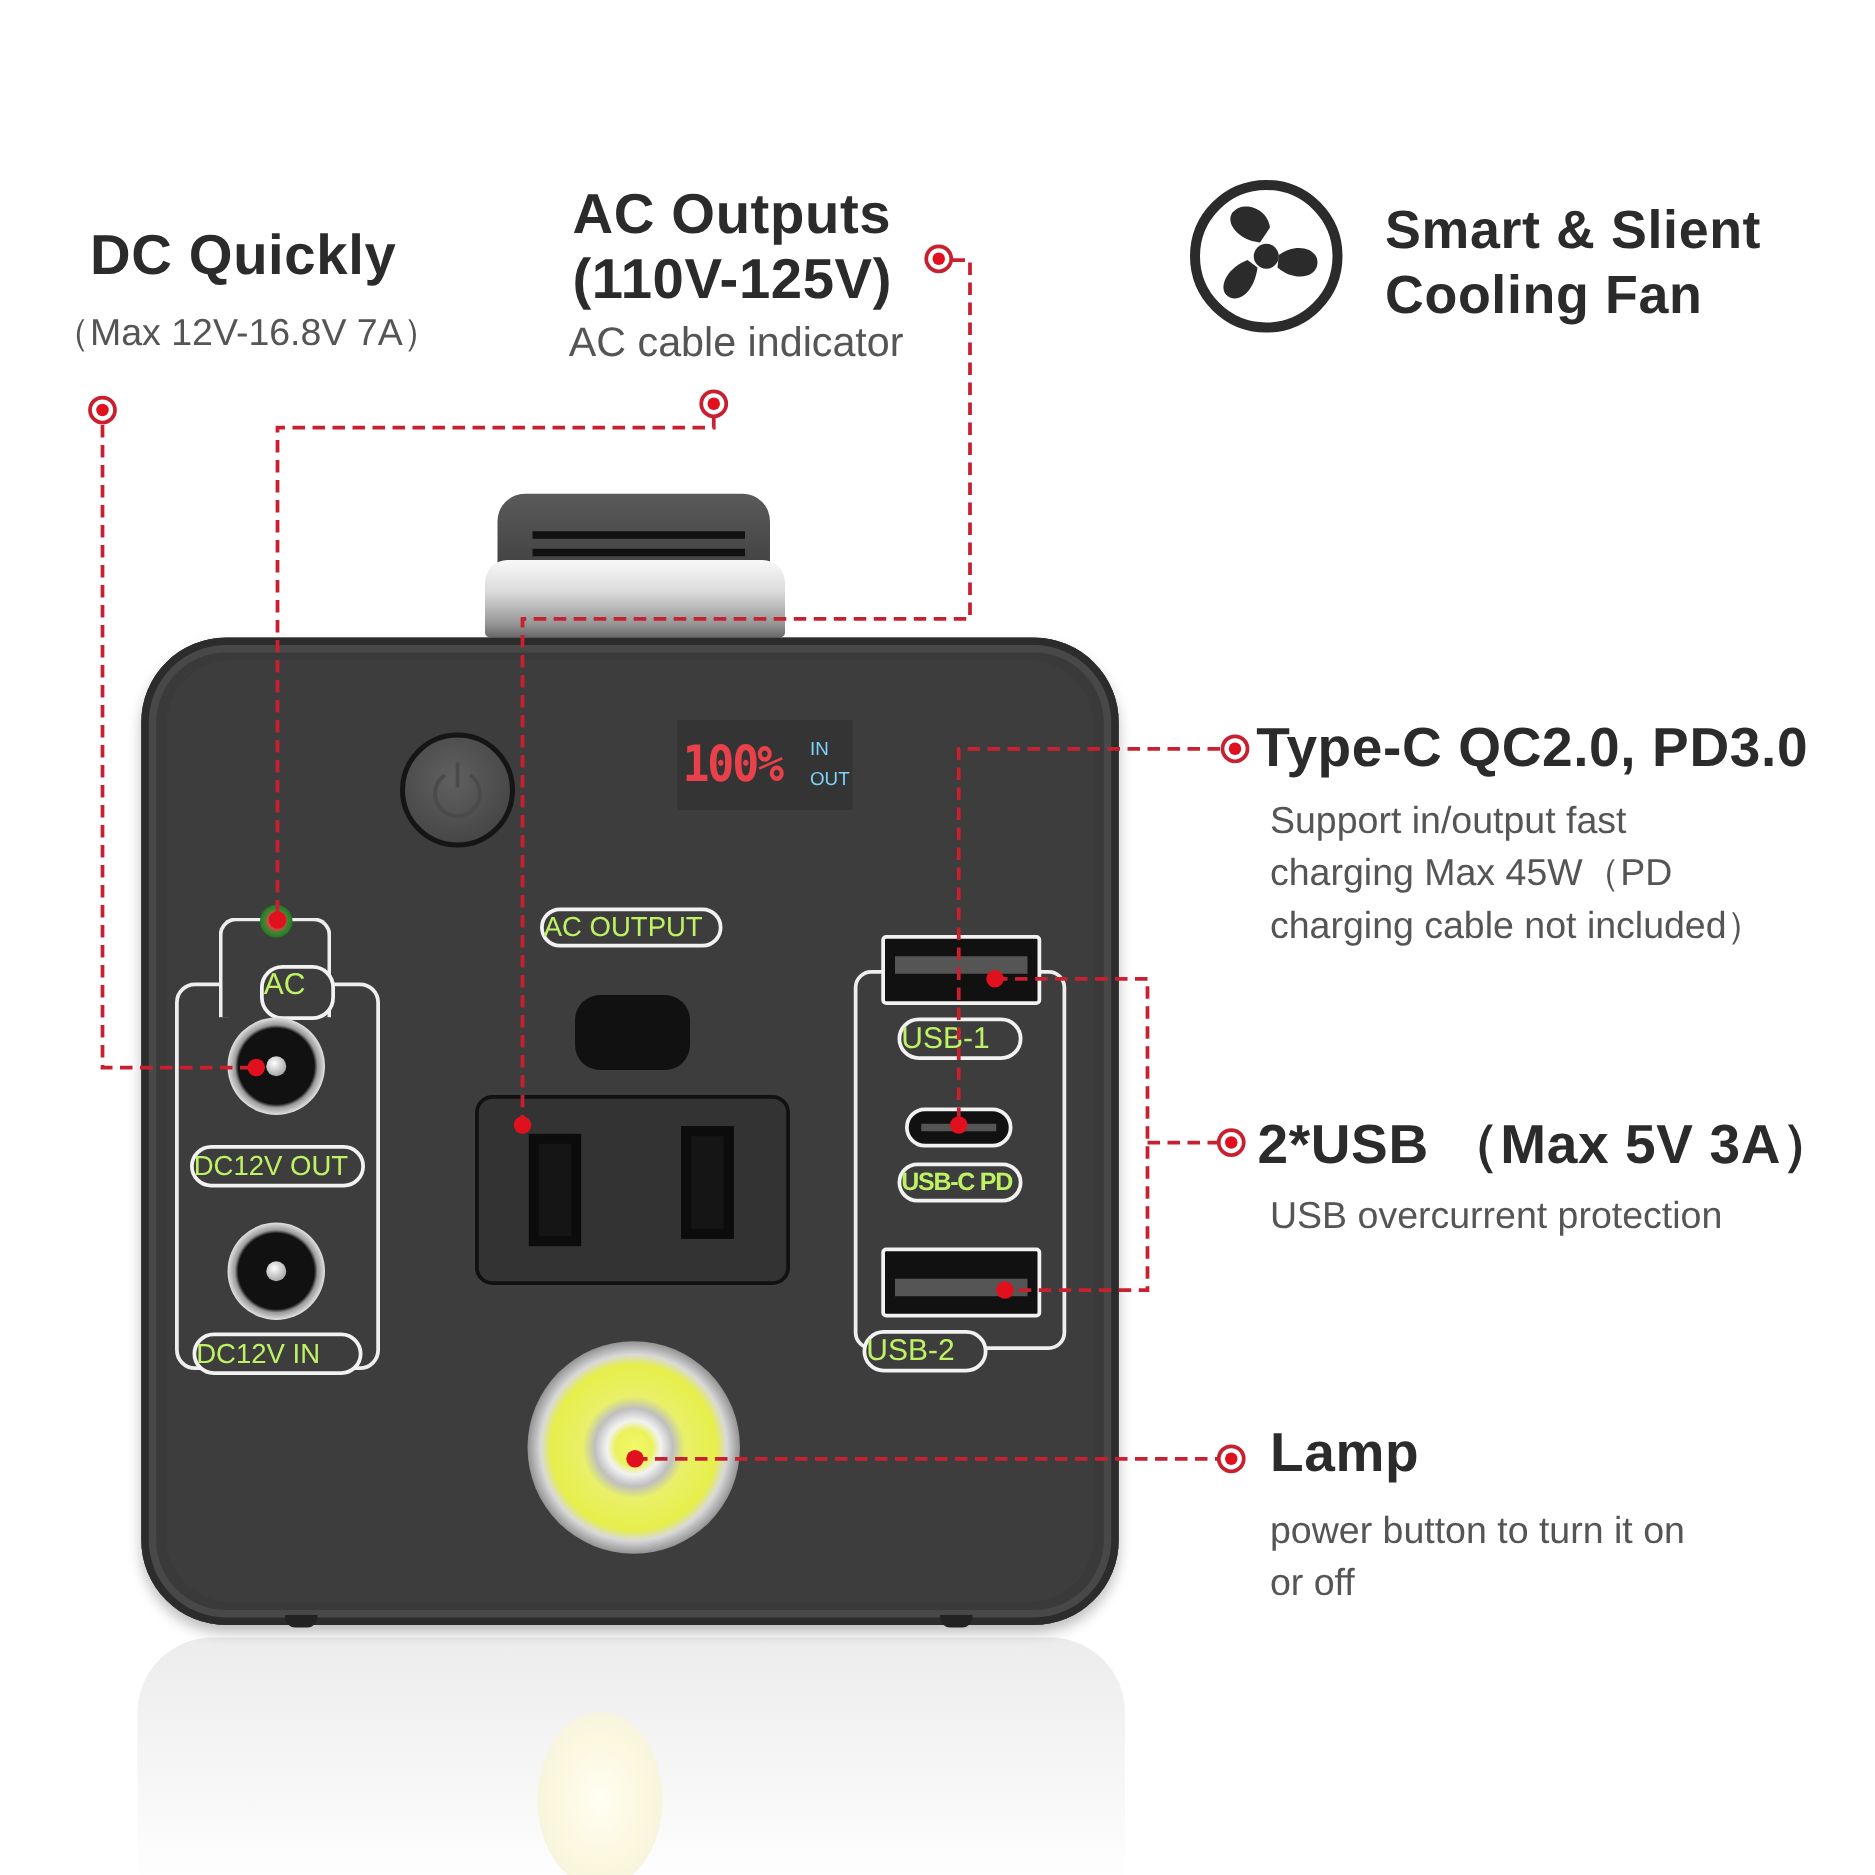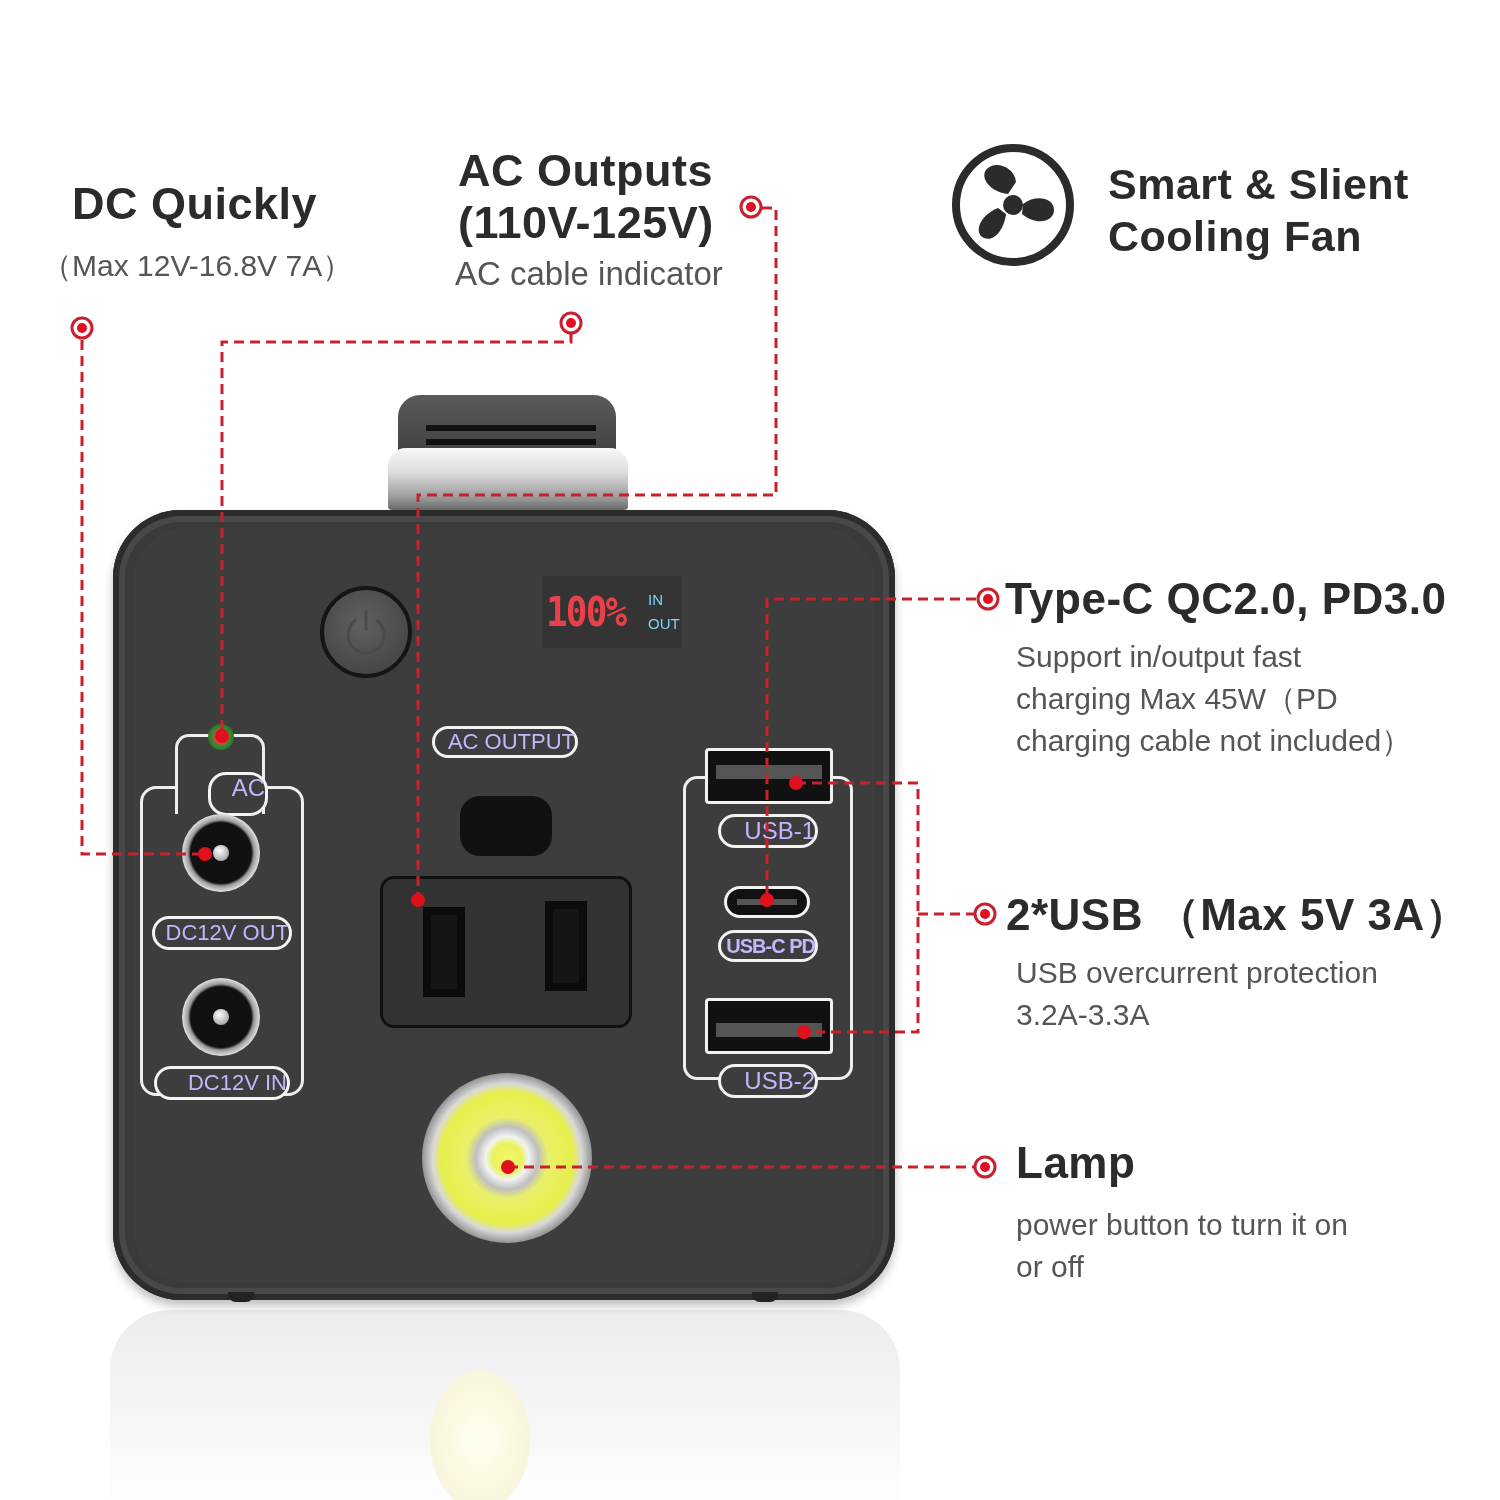--- a/index.html
+++ b/index.html
@@ -50,22 +50,22 @@
     border: 4px solid #151515; box-sizing: border-box;
     display: flex; align-items: center; justify-content: center;
   }
   .lcd {
     position: absolute; left: 542px; top: 576px; width: 140px; height: 72px;
     background: #343434; display: flex; align-items: center; padding-left: 4px; box-sizing: border-box;
   }
   .lcd-pct { color: #e8414a; font-family: "DejaVu Sans Mono", monospace; font-size: 40px; font-weight: bold; letter-spacing: -2px; transform: scaleX(0.9); transform-origin: left; }
   .lcd-io { position: absolute; left: 106px; top: 12px; color: #7dd3fc; font-size: 15px; line-height: 24px; }
   .pill {
-    position: absolute; border: 3px solid #f2f2f2; border-radius: 18px; color: #c4b5fd;
-    text-align: right; box-sizing: border-box; background: #3d3d3d;
+    position: absolute; border: 3px solid #f2f2f2; border-radius: 18px; color: #bef264;
+    text-align: left; box-sizing: border-box; background: #3d3d3d;
     font-family: "Liberation Sans Narrow", "Liberation Sans", sans-serif;
   }
   .frame { position: absolute; border: 3px solid #eeeeee; border-radius: 14px; box-sizing: border-box; }
   .jack {
     position: absolute; width: 78px; height: 78px; border-radius: 50%;
     background: radial-gradient(circle, #111 0%, #111 55%, #999 60%, #ddd 70%, #777 80%, #444 100%);
   }
   .jack-pin { position: absolute; left: 31px; top: 31px; width: 16px; height: 16px; border-radius: 50%; background: radial-gradient(circle at 40% 35%, #fff, #888); }
   .led { position: absolute; left: 208px; top: 724px; width: 26px; height: 26px; border-radius: 50%; background: radial-gradient(circle, #e8414a 0%, #e8414a 30%, #2d8a2d 55%, #1b4e1b 100%); }
   .outlet-upper { position: absolute; left: 460px; top: 796px; width: 92px; height: 60px; background: #111; border-radius: 20px; }
@@ -118,21 +118,20 @@
 <div class="abs h-title" style="left:1005px; top:574px; font-size:44px;">Type-C QC2.0, PD3.0</div>
 <div class="abs h-sub sub-text" style="left:1016px; top:636px;">
   <div>Support in/output fast</div>
   <div>charging Max 45W（PD</div>
   <div>charging cable not included）</div>
 </div>
 
 <div class="abs h-title" style="left:1006px; top:886px; font-size:44px;">2*USB （Max 5V  3A）</div>
 <div class="abs h-sub sub-text" style="left:1016px; top:952px;">
   <div>USB overcurrent protection</div>
-  <div>3.2A-3.3A</div>
 </div>
 
 <div class="abs h-title" style="left:1016px; top:1138px; font-size:44px;">Lamp</div>
 <div class="abs h-sub sub-text" style="left:1016px; top:1204px;">
   <div>power button to turn it on</div>
   <div>or off</div>
 </div>
 
 <div class="handle-top">
   <div class="handle-slot" style="top:30px;"></div>
@@ -188,21 +187,21 @@
     <div class="usb-a-tongue"></div>
   </div>
 <div class="pill" style="left:718px; top:814px; width:100px; height:34px; font-size:24px; line-height:28px;">USB-1</div>
 <div class="usb-c">
     <div class="usb-c-tongue"></div>
   </div>
 <div class="pill" style="left:718px; top:930px; width:100px; height:32px; font-size:20px; line-height:26px; font-weight:bold; letter-spacing:-1px;">USB-C PD</div>
 <div class="usb-a" style="left:705px; top:998px;">
     <div class="usb-a-tongue" style="top:22px;"></div>
   </div>
-<div class="pill" style="left:718px; top:1064px; width:100px; height:34px; font-size:24px; line-height:28px;">USB-2</div>
+<div class="pill" style="left:690px; top:1064px; width:100px; height:34px; font-size:24px; line-height:28px;">USB-2</div>
 
 <div class="lamp"></div>
 
 <svg class="svg-overlay" width="1500" height="1500">
   <g fill="none" stroke="#c8202e" stroke-width="3" stroke-dasharray="10 6">
 
     <polyline points="82,340 82,854 205,854"></polyline>
 
     <polyline points="571,333 571,342 222,342 222,736"></polyline>
 

